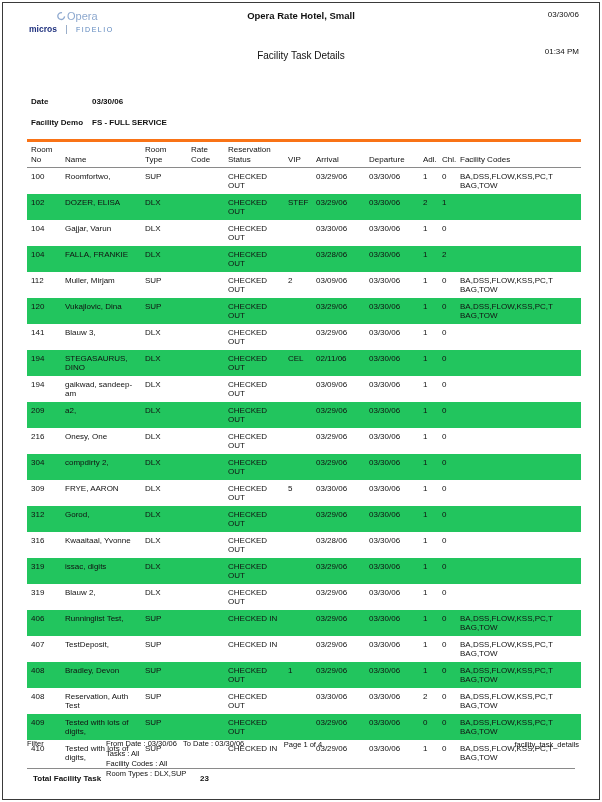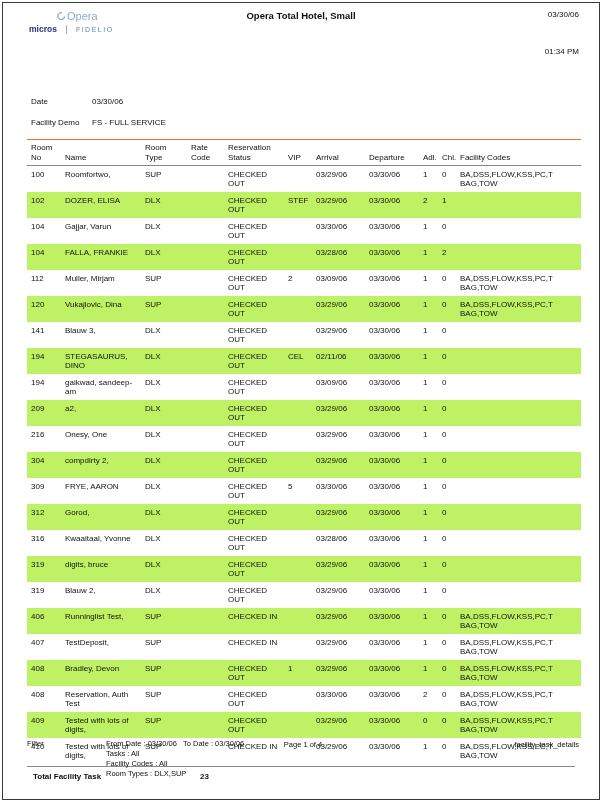--- a/index.html
+++ b/index.html
@@ -34,43 +34,43 @@
   .logo-opera {
     display: flex; align-items: center; gap: 1px;
     margin-left: 27px; color: #8ea9cf; font-size: 11px;
   }
   .logo-sub { display: flex; align-items: center; gap: 9px; margin-top: 2px; }
   .logo-micros { color: #20327f; font-weight: bold; font-size: 8.5px; }
   .logo-divider { width: 1px; height: 9px; background: #9aaec9; }
   .logo-fidelio { color: #5c86bd; font-size: 7px; letter-spacing: 1.5px; }
 
   
-  .params { margin: 0 24px; font-size: 8px; }
+  .params { margin: 0 24px; font-size: 8px; font-weight: bold; }
   .param-row { display: flex; margin-bottom: 12px; }
   .param-label { width: 61px; padding-left: 4px; }
 
   
   .report-table {
     width: 554px; margin: 0 24px;
     border-collapse: collapse; table-layout: fixed;
     font-size: 8px;
   }
   .report-table thead th {
     font-weight: normal; text-align: left; vertical-align: bottom;
     padding: 3px 2px 3px 0;
-    border-top: 1px solid #f97316;
+    border-top: 3px solid #f97316;
     border-bottom: 1px solid #8a8a8a;
     white-space: pre-line; line-height: 9.5px;
   }
   .report-table td {
     padding: 4px 2px 4px 0; vertical-align: top;
     line-height: 9px; word-wrap: break-word; overflow-wrap: break-word;
   }
   .report-table th:first-child, .report-table td:first-child { padding-left: 4px; }
-  tr.striped { background: #bef264; }
+  tr.striped { background: #22c55e; }
 
   .col-room-no { width: 38px; }
   .col-name { width: 80px; }
   .col-room-type { width: 46px; }
   .col-rate-code { width: 37px; }
   .col-status { width: 60px; }
   .col-vip { width: 28px; }
   .col-arrival { width: 53px; }
   .col-departure { width: 54px; }
   .col-adl { width: 19px; }
@@ -108,22 +108,23 @@
           <path d="M6 1.8 A3.4 3.4 0 1 0 8.6 5.4" fill="none" stroke="#8ea9cf" stroke-width="1.3"></path>
         </svg>
         <span>Opera</span>
       </div>
       <div class="logo-sub">
         <span class="logo-micros">micros</span>
         <span class="logo-divider"></span>
         <span class="logo-fidelio">FIDELIO</span>
       </div>
     </div>
-    <div class="hotel-title">Opera Total Hotel, Small</div>
+    <div class="hotel-title">Opera Rate Hotel, Small</div>
     <div class="report-date">03/30/06</div>
+    <div class="report-subtitle">Facility Task Details</div>
     <div class="report-time">01:34 PM</div>
   </div>
 
   <div class="params">
     <div class="param-row">
       <span class="param-label">Date</span>
       <span class="param-value">03/30/06</span>
     </div>
     <div class="param-row">
       <span class="param-label">Facility Demo</span>
@@ -354,21 +355,21 @@
       <td>CHECKED OUT</td>
       <td></td>
       <td>03/28/06</td>
       <td>03/30/06</td>
       <td>1</td>
       <td>0</td>
       <td></td>
     </tr>
         <tr class="striped">
       <td>319</td>
-      <td>digits, bruce</td>
+      <td>issac, digits</td>
       <td>DLX</td>
       <td></td>
       <td>CHECKED OUT</td>
       <td></td>
       <td>03/29/06</td>
       <td>03/30/06</td>
       <td>1</td>
       <td>0</td>
       <td></td>
     </tr>

